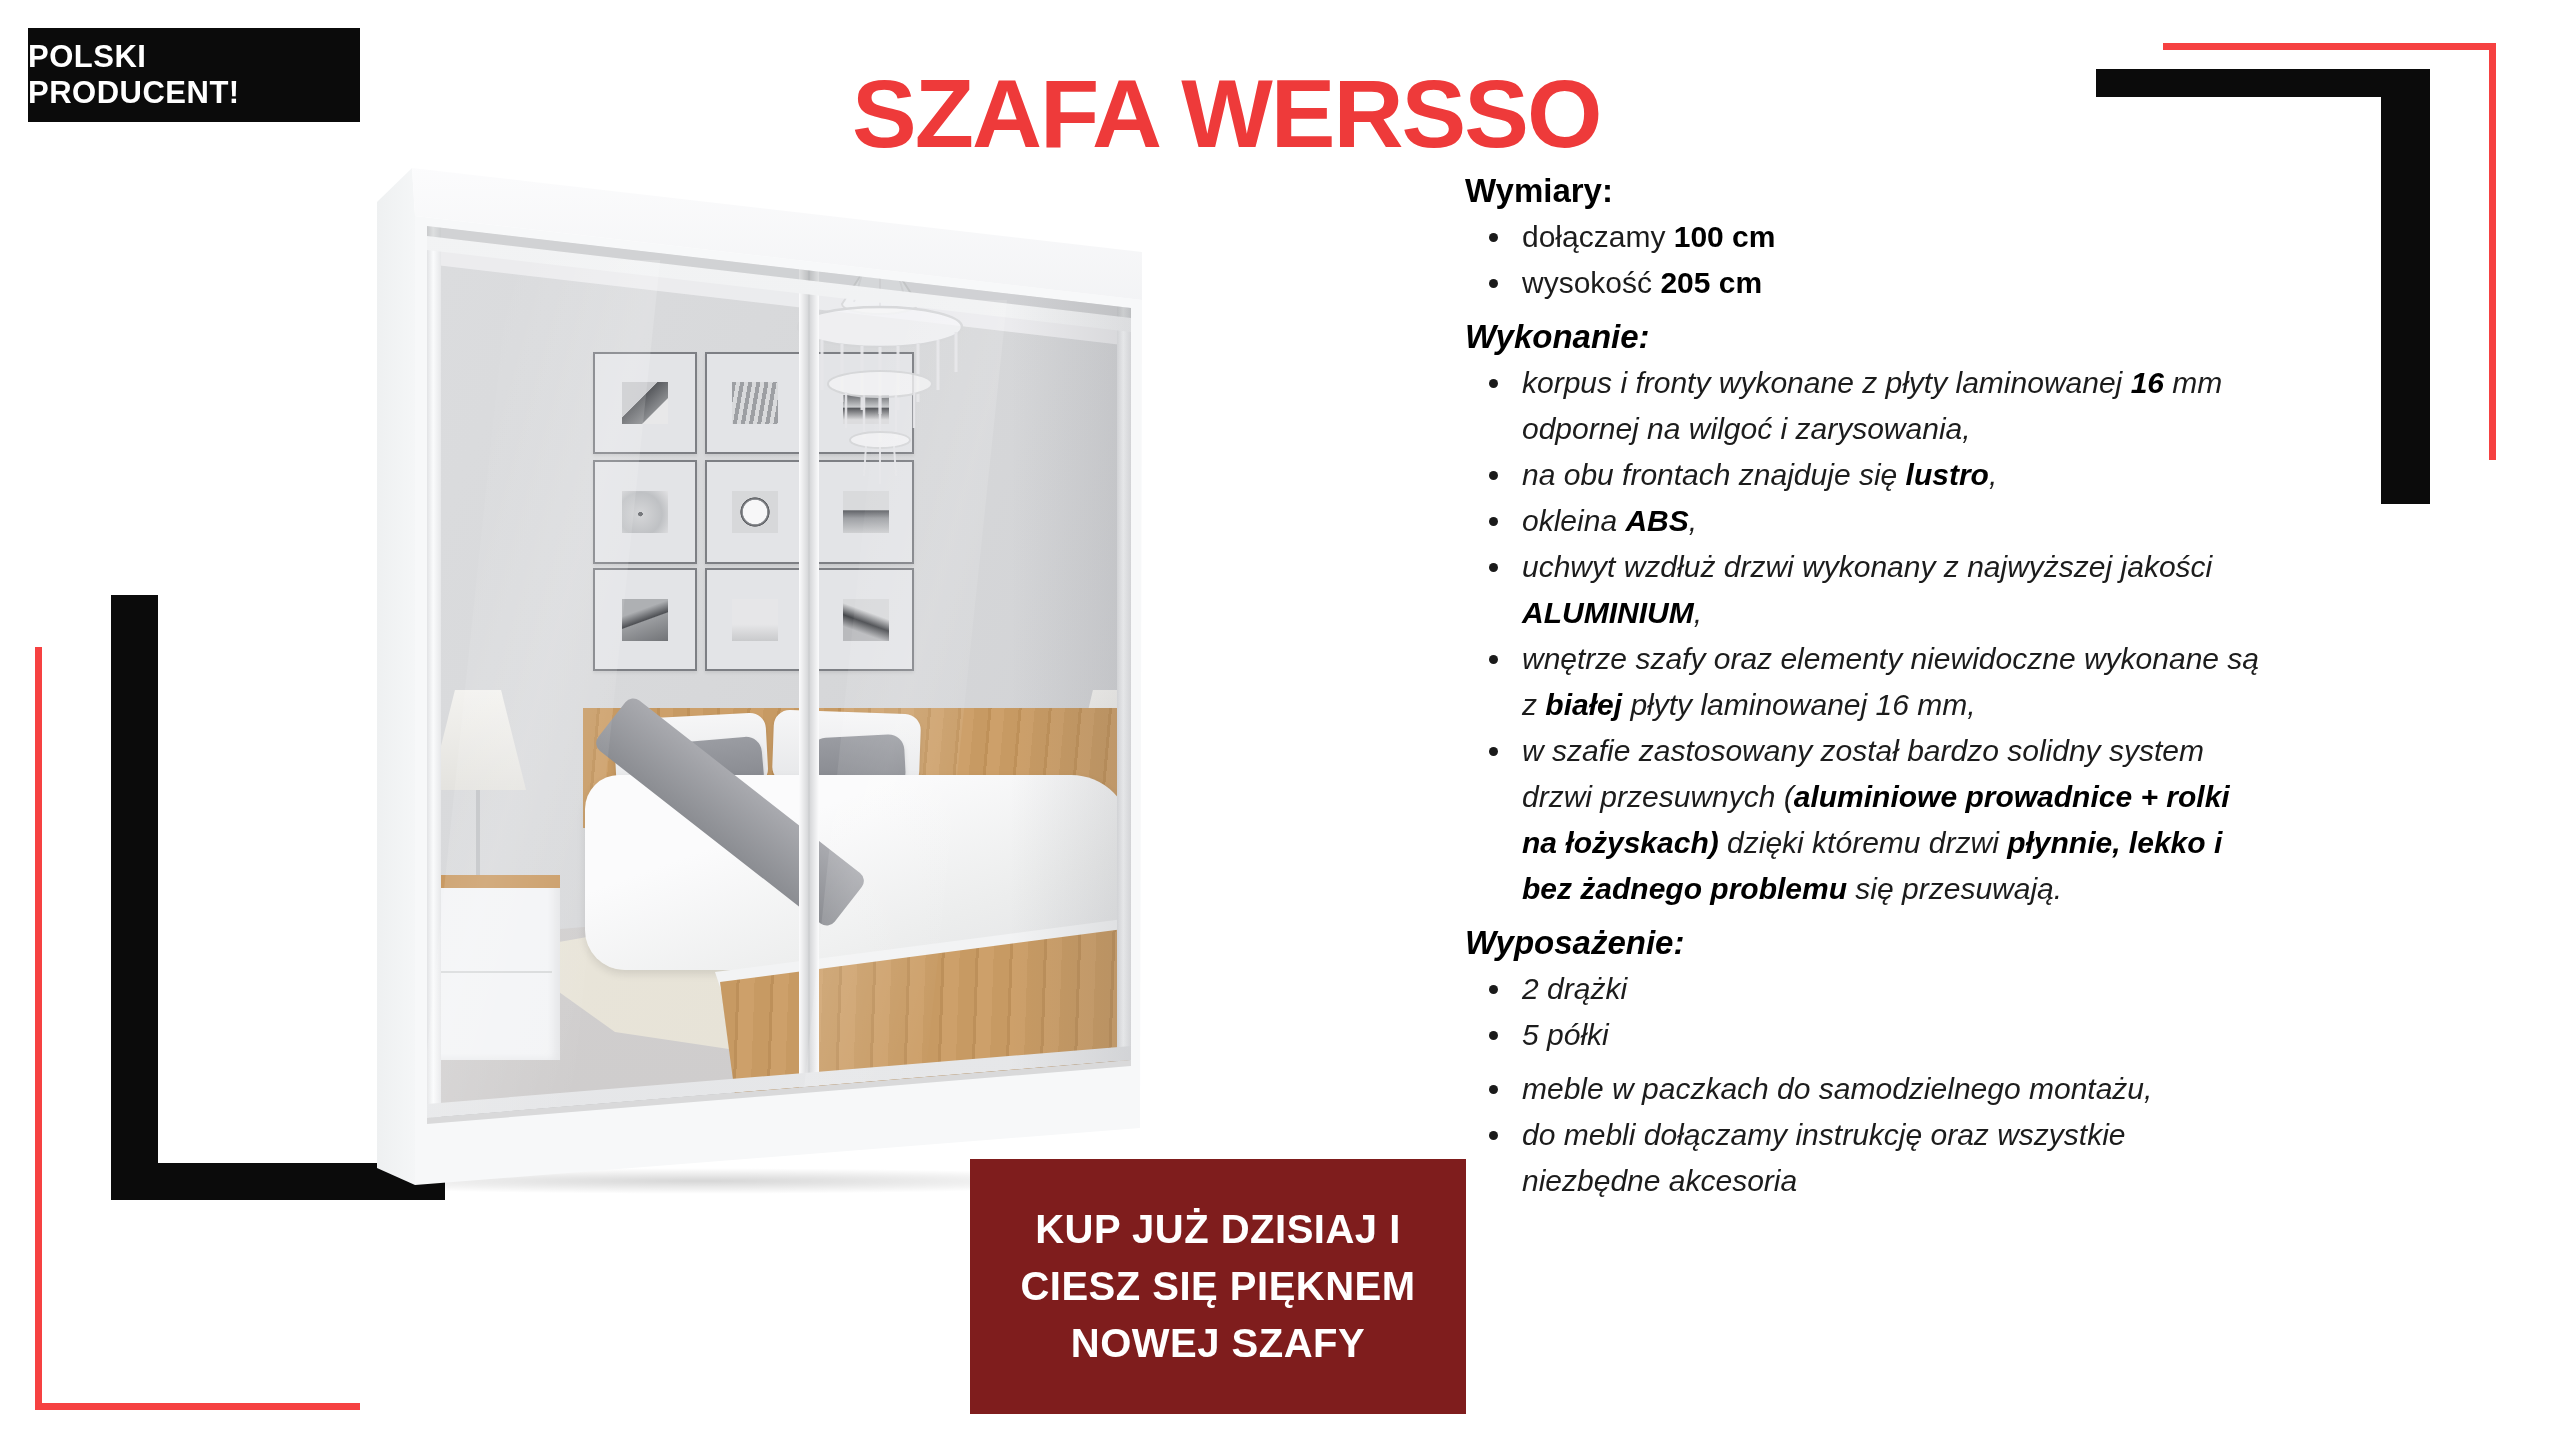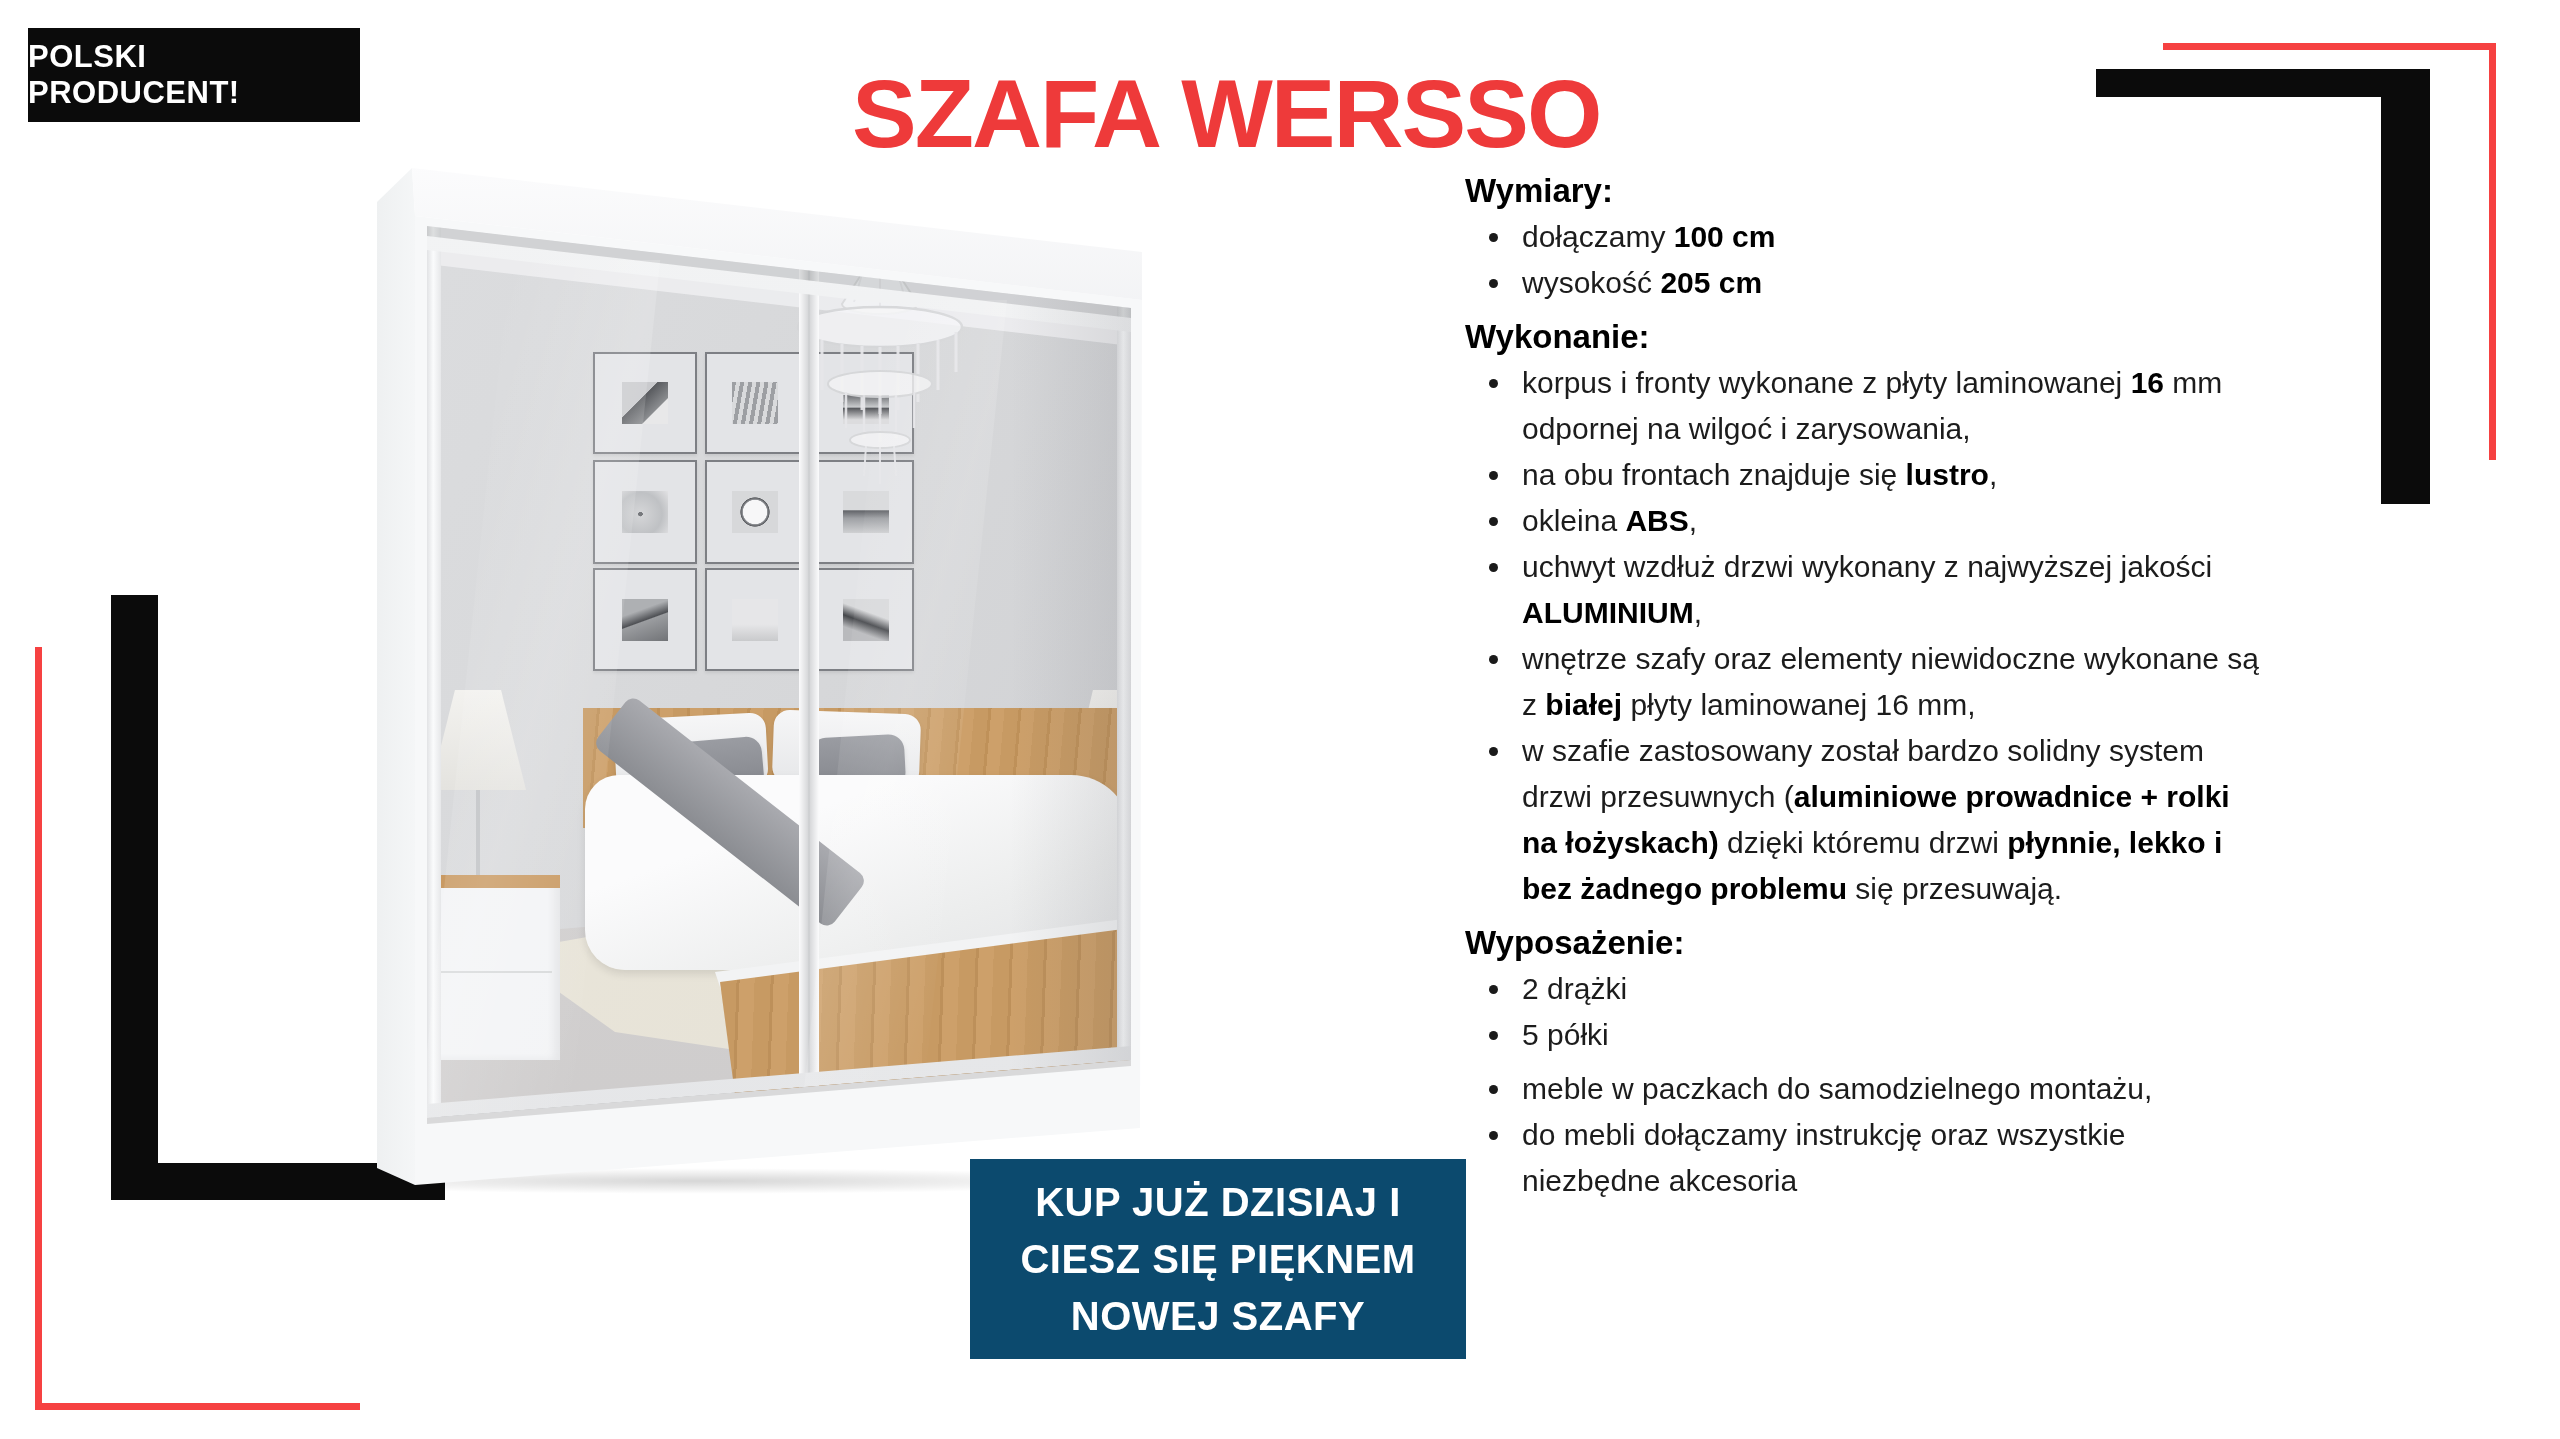--- a/index.html
+++ b/index.html
@@ -11,29 +11,29 @@
   #badge{left:28px;top:28px;width:332px;height:94px;background:#0b0b0b;
          display:flex;align-items:center;justify-content:center;}
   #badge span{color:#fff;font-size:31px;font-weight:bold;letter-spacing:.5px;}
 
   
   #title{left:852px;top:58px;width:760px;font-size:97px;font-weight:bold;
          letter-spacing:-2px;color:#ee3a3a;white-space:nowrap;}
 
   
   #details{left:1465px;top:168px;width:905px;color:#1c1c1c;font-size:30px;line-height:46px;}
-  #details .section + .section{margin-top:8px;}
+  #details .section + .section{margin-top:8px;font-style:italic;}
   #details .heading{font-weight:bold;color:#000;font-size:33px;line-height:46px;}
   #details .li{position:relative;padding-left:57px;}
   #details .li::before{content:"";position:absolute;left:24px;top:19px;width:9px;height:9px;
                        border-radius:50%;background:#1a1a1a;}
   #details b{color:#000;}
 
   
-  #cta{left:970px;top:1159px;width:496px;height:200px;background:#0c4a6e;
+  #cta{left:970px;top:1159px;width:496px;height:255px;background:#7f1d1d;
        display:flex;align-items:center;justify-content:center;text-align:center;}
   #cta .lines{color:#fff;font-size:40px;font-weight:bold;line-height:57px;letter-spacing:.5px;}
 
   
   .dec{position:absolute;}
   #dec-red-tr-h{left:2163px;top:43px;width:333px;height:7px;background:#f64141;}
   #dec-red-tr-v{left:2489px;top:43px;width:7px;height:417px;background:#f64141;}
   #dec-blk-tr-h{left:2096px;top:69px;width:334px;height:28px;background:#0b0b0b;}
   #dec-blk-tr-v{left:2381px;top:69px;width:49px;height:435px;background:#0b0b0b;}
   #dec-blk-bl-v{left:111px;top:595px;width:47px;height:605px;background:#0b0b0b;}

